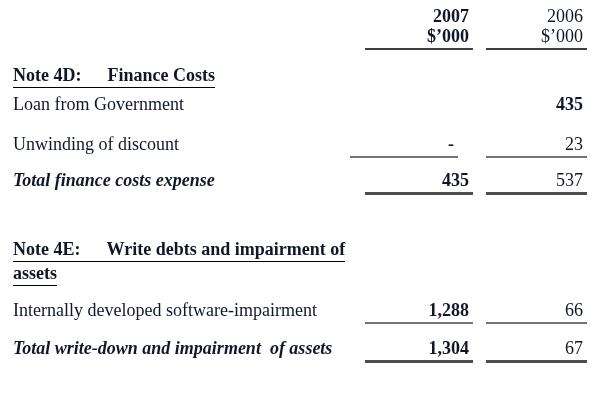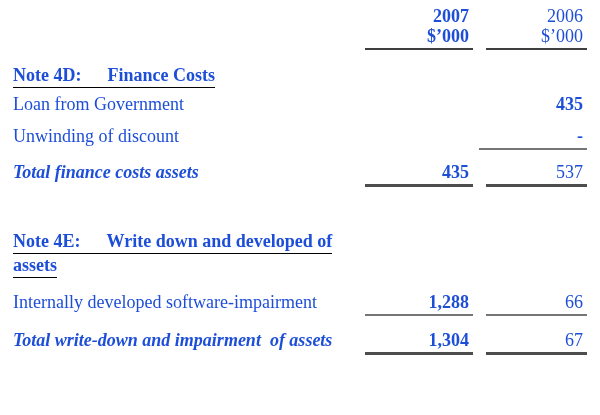--- a/index.html
+++ b/index.html
@@ -3,21 +3,21 @@
 <meta charset="utf-8">
 <style>
   html, body { margin: 0; padding: 0; background: #ffffff; }
   .page {
     position: relative;
     width: 600px;
     height: 415px;
     box-sizing: border-box;
     padding: 6px 13px 0 13px;
     background: #ffffff;
-    color: #1d4ed8;
+    color: #0f172a;
     font-family: "Liberation Serif", "DejaVu Serif", serif;
     font-size: 18px;
     overflow: hidden;
   }
   .row { display: flex; align-items: baseline; }
   .label {
     flex: 1;
     line-height: 20px;
     white-space: pre-wrap;
   }
@@ -41,21 +41,21 @@
     padding-bottom: 2px;
     line-height: 20px;
   }
   
   .uline { border-bottom: 1.5px solid #000000; padding-bottom: 1.5px; font-weight: bold; }
   .tab { display: inline-block; width: 26px; }
   .heading { line-height: 20px; }
 
   #h4d       { margin-top: 15px; }
   #r-loan    { margin-top: 9px; }
-  #r-unwind  { margin-top: 12px; gap: 15px; }
+  #r-unwind  { margin-top: 20px; gap: 15px; }
   #r-total1  { margin-top: 12px; }
   #h4e       { margin-top: 44px; }
   #h4e .line2 { margin-top: 4px; }
   #r-bad     { margin-top: 13px; }
   #r-soft    { margin-top: 17px; }
   #r-total2  { margin-top: 14px; }
 </style>
 </head>
 <body>
 
@@ -78,31 +78,32 @@
   </div>
 
   <div class="row" id="r-loan">
     <div class="label">Loan from Government</div>
     <div class="val bold">435</div>
   </div>
 
   <div class="row" id="r-unwind">
     <div class="label">Unwinding of discount</div>
     <div class="val bold u">-</div>
+    <div class="val v2 u">23</div>
   </div>
 
   <div class="row" id="r-total1">
-    <div class="label total-label">Total finance costs assets</div>
+    <div class="label total-label">Total finance costs expense</div>
     <div class="val bold uu">435</div>
     <div class="val v2 uu">537</div>
   </div>
 
   <div class="heading" id="h4e">
     <div>
-      <span class="uline"><span>Note 4E:</span><span class="tab"></span><span>Write down and developed of</span></span>
+      <span class="uline"><span>Note 4E:</span><span class="tab"></span><span>Write debts and impairment of</span></span>
     </div>
     <div class="line2">
       <span class="uline">assets</span>
     </div>
   </div>
 
 
   <div class="row" id="r-soft">
     <div class="label">Internally developed software-impairment</div>
     <div class="val bold u">1,288</div>

